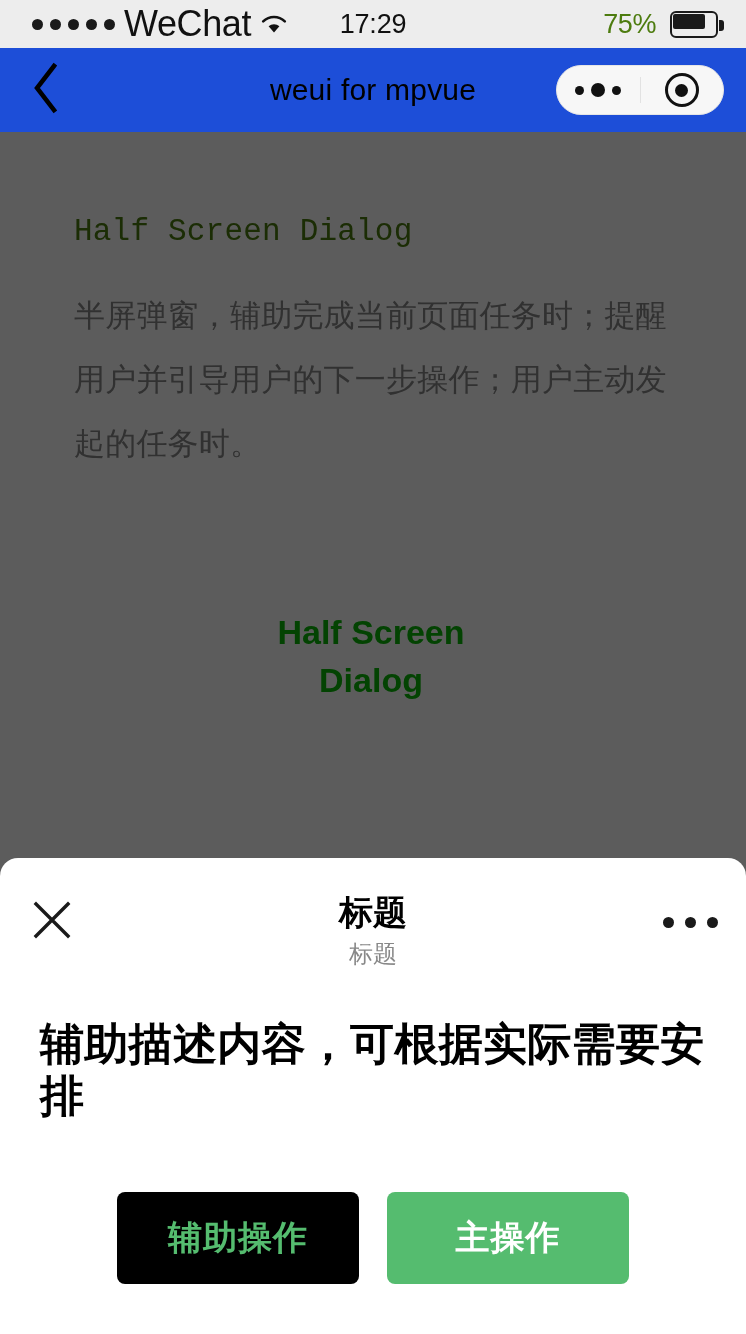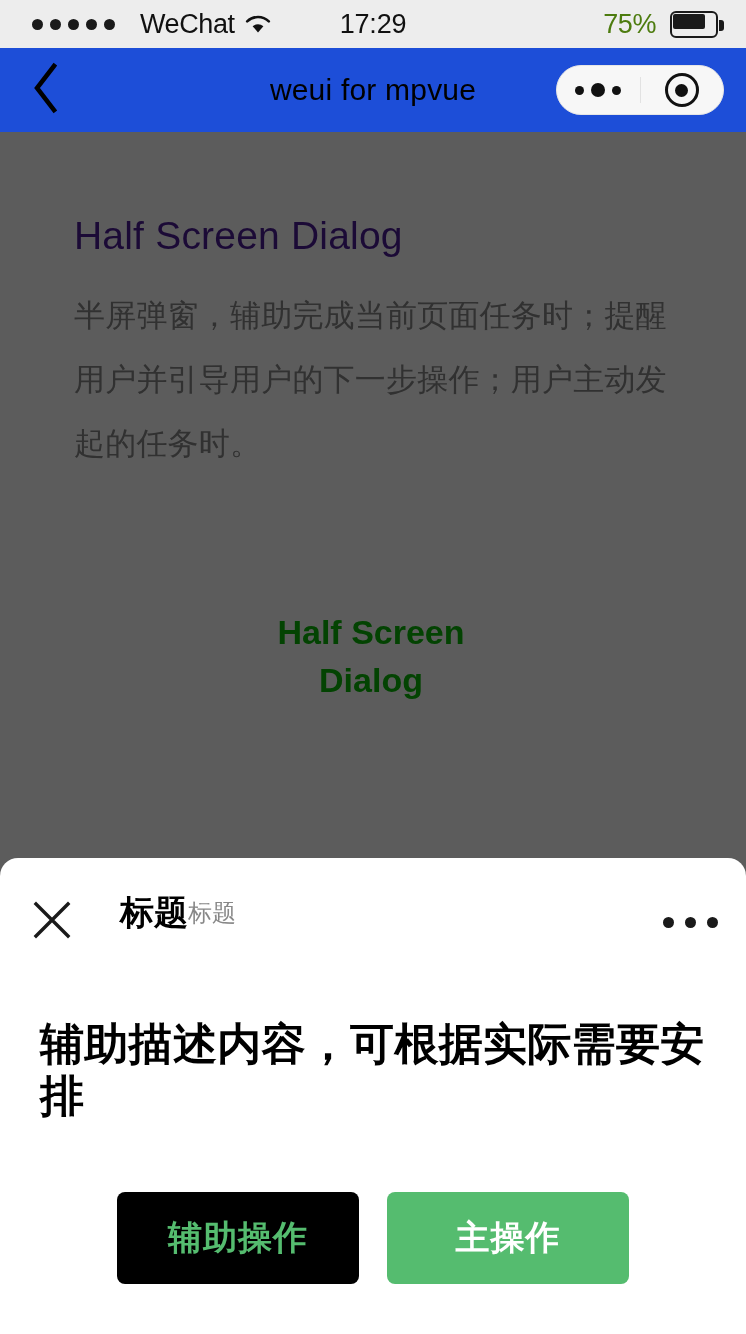--- a/index.html
+++ b/index.html
@@ -11,21 +11,21 @@
   .phone { position:relative; width:746px; height:1334px; background:#ffffff; overflow:hidden; }
 
   
   .statusbar {
     position:absolute; left:0; top:0; width:746px; height:48px;
     background:#ededed; display:flex; align-items:center;
   }
   .sb-left  { position:absolute; left:32px; display:flex; align-items:center; gap:9px; }
   .sb-dots  { display:flex; gap:7px; align-items:center; }
   .sb-dots i { width:11px; height:11px; border-radius:50%; background:#1a1a1a; display:block; }
-  .sb-carrier { font-size:27px; color:#111; letter-spacing:-0.4px;margin-left:16px; }
+  .sb-carrier { font-size:36px; color:#111; letter-spacing:-0.4px; }
   .wifi { position:relative; width:26px; height:20px; margin-left:1px; }
   .sb-center {
     position:absolute; left:0; right:0; text-align:center;
     font-size:27px; color:#111; letter-spacing:-0.2px;
   }
   .sb-right { position:absolute; right:22px; display:flex; align-items:center; gap:14px; }
   .sb-pct { font-size:27px; color:#4d7c0f; letter-spacing:-0.4px; }
   .batt { position:relative; width:54px; height:27px; }
   .batt-body {
     position:absolute; left:0; top:0; width:48px; height:27px;
@@ -68,21 +68,21 @@
     display:flex; align-items:center; justify-content:center; }
   .target-ico em { width:13px; height:13px; background:#111; border-radius:50%; display:block; }
 
   
   .page {
     position:absolute; left:0; top:132px; width:746px; height:1202px;
     background:#ffffff; overflow:hidden;
   }
   .page-title {
     position:absolute; left:74px; top:82px;
-    font-size:39px; color:#4c1d95; font-weight:400; letter-spacing:0.2px;
+    font-size:31px; color:#4d7c0f; font-weight:400; letter-spacing:0.2px;font-family:Liberation Mono, monospace;
   }
   .page-desc {
     position:absolute; left:74px; top:152px; width:604px;
     font-size:31px; line-height:64px; color:#888888; letter-spacing:0.2px;
   }
   .hsd-btn {
     position:absolute; left:188px; top:460px; width:366px; height:128px;
     background:#ffffff; border-radius:4px;
     display:flex; flex-direction:column; align-items:center; justify-content:center;
     color:#09bb07; font-size:34px; font-weight:bold; line-height:48px; text-align:center;
@@ -101,21 +101,21 @@
   }
   .sheet-hd {
     position:absolute; left:0; top:0; width:746px; height:112px;
   }
   .sheet-close {
     position:absolute; left:28px; top:40px; width:48px; height:48px;
     display:flex; align-items:center; justify-content:center;
   }
   .sheet-titles {
     position:absolute; left:120px; right:120px; top:32px;
-    display:flex; flex-direction:row; align-items:center;
+    display:flex; flex-direction:column; align-items:center;
   }
   .sheet-title { font-size:34px; font-weight:bold; color:#000000; line-height:44px; }
   .sheet-subtitle { font-size:24px; color:#888888; line-height:36px; margin-top:2px; }
   .sheet-more {
     position:absolute; right:28px; top:48px; width:56px; height:32px;
     display:flex; align-items:center; justify-content:center; gap:11px;
   }
   .sheet-more i { width:11px; height:11px; border-radius:50%; background:#1a1a1a; display:block; }
 
   .sheet-bd { position:absolute; left:0; top:112px; width:746px; padding:0 40px; }

